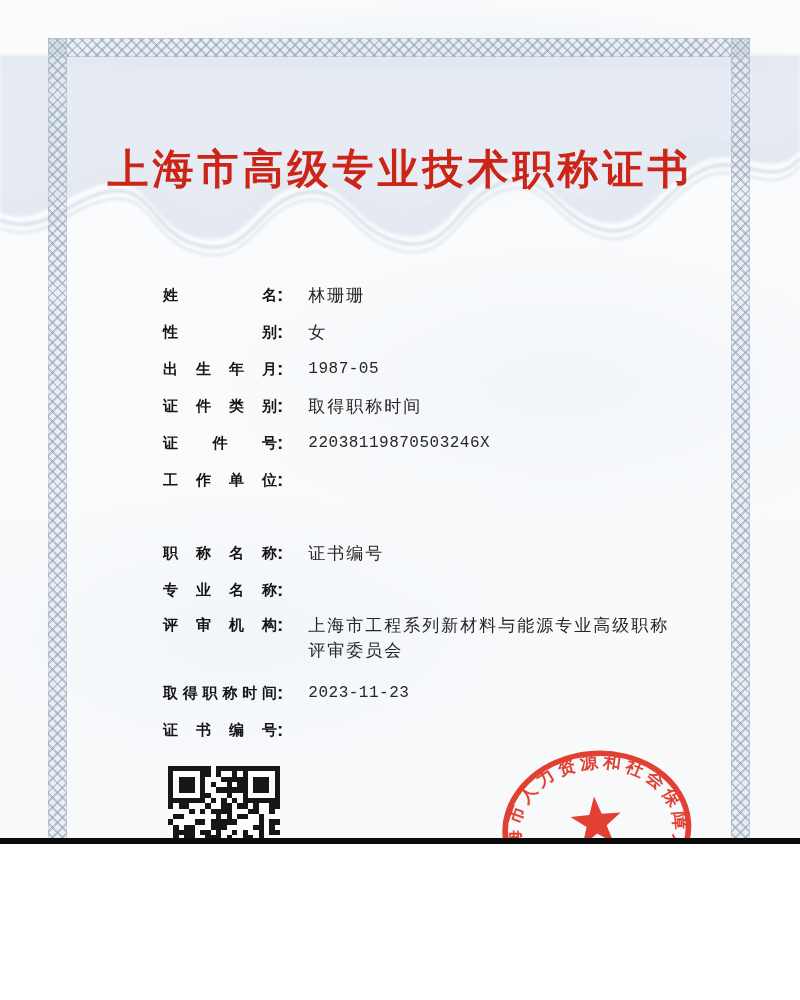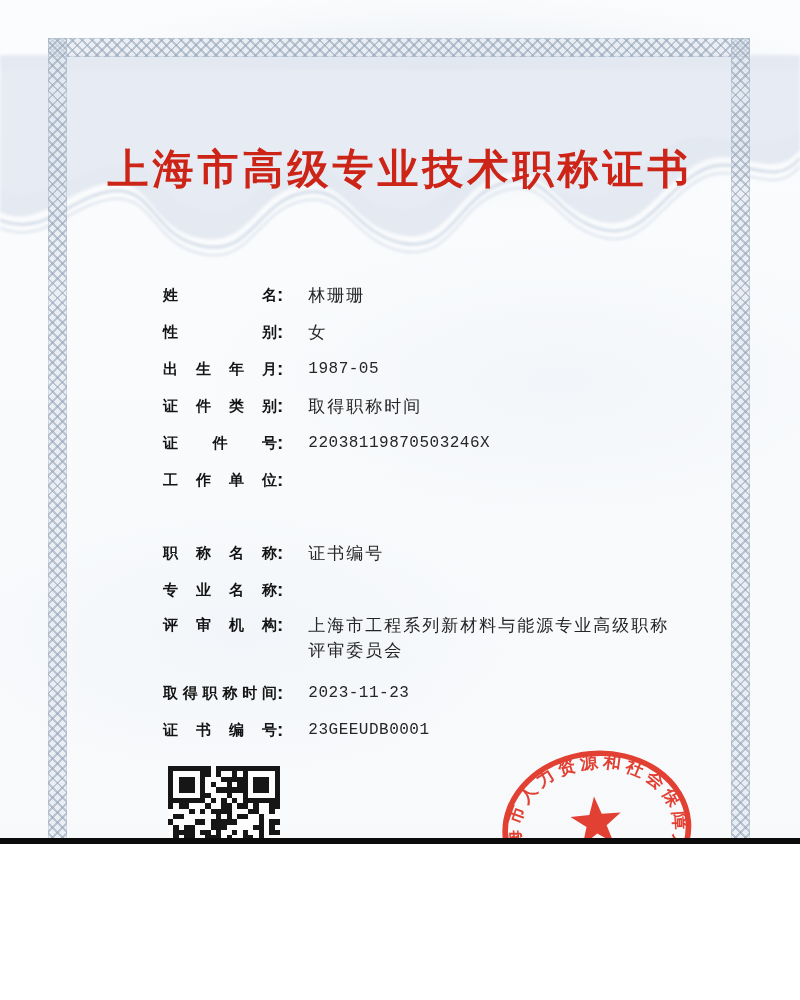--- a/index.html
+++ b/index.html
@@ -139,21 +139,20 @@
     </div>
 
     <div class="row sec3">
       <span class="lbl">取得职称时间</span>
         <span class="colon">:</span>
       <span class="val num">2023-11-23</span>
     </div>
     <div class="row">
       <span class="lbl">证书编号</span>
         <span class="colon">:</span>
-      <span class="val num">23GEEUDB0001</span>
     </div>
   </div>
 
   <div class="qr-block">
     <div class="qr">
         <span class="d"></span>
         <span class="d"></span>
         <span class="d"></span>
         <span class="d"></span>
         <span class="d"></span>

